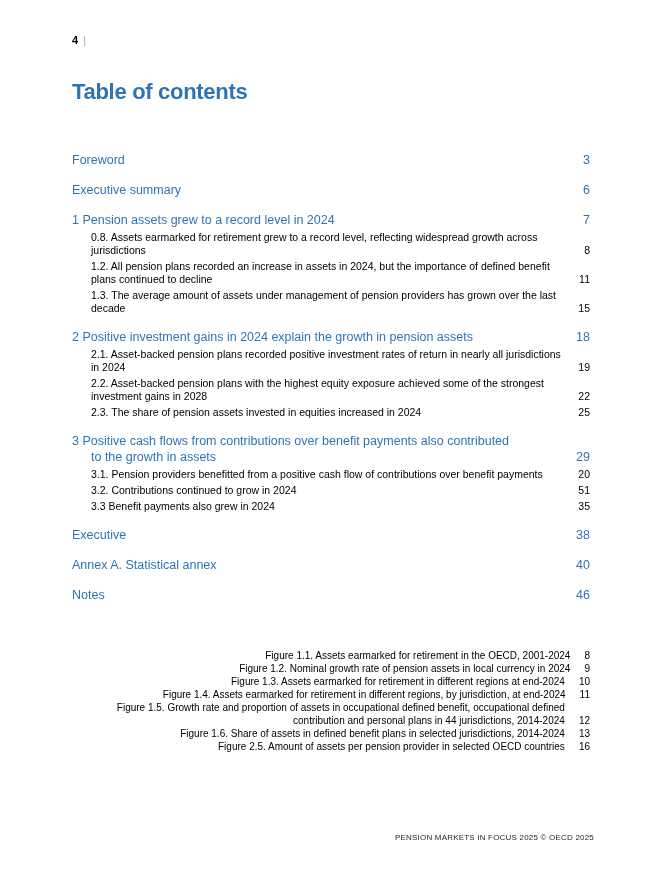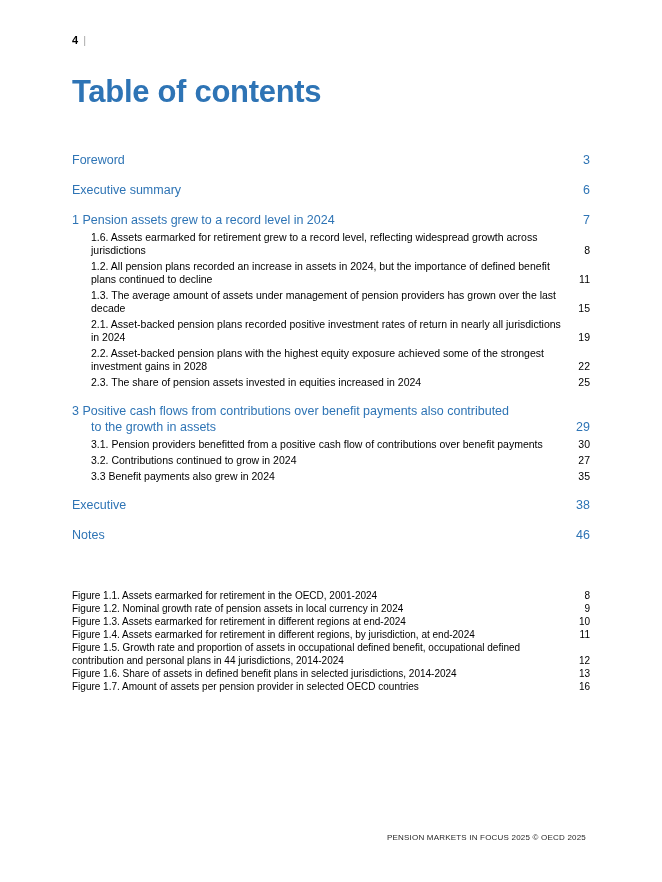--- a/index.html
+++ b/index.html
@@ -16,21 +16,21 @@
     width: 662px; height: 882px;
     padding: 34px 72px 0 72px;
     background: #fff;
   }
   .header { display: flex; align-items: baseline; gap: 5px; height: 14px; }
   .page-num { font-size: 11px; font-weight: bold; color: #000; }
   .page-sep { font-size: 11px; color: #a6a6a6; font-weight: normal; }
 
   .doc-title {
     margin-top: 26px;
-    font-size: 31px;
+    font-size: 22px;
     line-height: 36px;
     font-weight: bold;
     color: #2E74B5;
     letter-spacing: -0.3px;
   }
 
   .toc { margin-top: 42px; }
   .toc-row { display: flex; align-items: flex-end; }
   .toc-row .label { flex: 1 1 auto; }
   .toc-row .pg { flex: 0 0 auto; margin-left: 14px; text-align: right; white-space: nowrap; }
@@ -58,26 +58,26 @@
     color: #2E74B5;
     font-weight: bold;
     font-size: 10.5px;
     line-height: 13px;
     margin-bottom: 6px;
   }
   .fig-row {
     display: flex; align-items: flex-end;
     font-size: 10px; line-height: 13px; color: #000;
   }
-  .fig-row .label { flex: 1 1 auto; }
+  .fig-row .label { flex: 1 1 auto; text-align: right; }
   .fig-row .pg { flex: 0 0 auto; margin-left: 14px; text-align: right; white-space: nowrap; }
 
   .footer {
     position: absolute;
-    right: 76px; bottom: 40px;
+    right: 68px; bottom: 40px;
     font-size: 8px;
     letter-spacing: 0.2px;
     color: #262626;
     margin-top: 17px;
   }
 </style>
 </head>
 <body>
 
 <div class="page">
@@ -100,34 +100,38 @@
       <span class="label">Executive summary</span>
       <span class="pg">6</span>
     </div>
 
     <div class="toc-row main">
       <span class="label">1 Pension assets grew to a record level in 2024</span>
       <span class="pg">7</span>
     </div>
 
     <div class="toc-row sub">
-      <span class="label">1.6. Assets earmarked for retirement grew to a record level, reflecting widespread growth across jurisdictions</span>
+      <span class="label">0.8. Assets earmarked for retirement grew to a record level, reflecting widespread growth across jurisdictions</span>
       <span class="pg">8</span>
     </div>
 
     <div class="toc-row sub">
       <span class="label">1.2. All pension plans recorded an increase in assets in 2024, but the importance of defined benefit plans continued to decline</span>
       <span class="pg">11</span>
     </div>
 
     <div class="toc-row sub">
       <span class="label">1.3. The average amount of assets under management of pension providers has grown over the last decade</span>
       <span class="pg">15</span>
     </div>
 
+    <div class="toc-row main">
+      <span class="label">2 Positive investment gains in 2024 explain the growth in pension assets</span>
+      <span class="pg">18</span>
+    </div>
 
     <div class="toc-row sub">
       <span class="label">2.1. Asset-backed pension plans recorded positive investment rates of return in nearly all jurisdictions in 2024</span>
       <span class="pg">19</span>
     </div>
 
     <div class="toc-row sub">
       <span class="label">2.2. Asset-backed pension plans with the highest equity exposure achieved some of the strongest investment gains in 2028</span>
       <span class="pg">22</span>
     </div>
@@ -137,38 +141,42 @@
       <span class="pg">25</span>
     </div>
 
     <div class="toc-row main">
       <span class="label">3 Positive cash flows from contributions over benefit payments also contributed to the growth in assets</span>
       <span class="pg">29</span>
     </div>
 
     <div class="toc-row sub">
       <span class="label">3.1. Pension providers benefitted from a positive cash flow of contributions over benefit payments</span>
-      <span class="pg">30</span>
+      <span class="pg">20</span>
     </div>
 
     <div class="toc-row sub">
       <span class="label">3.2. Contributions continued to grow in 2024</span>
-      <span class="pg">27</span>
+      <span class="pg">51</span>
     </div>
 
     <div class="toc-row sub">
       <span class="label">3.3 Benefit payments also grew in 2024</span>
       <span class="pg">35</span>
     </div>
 
     <div class="toc-row main">
       <span class="label">Executive</span>
       <span class="pg">38</span>
     </div>
 
+    <div class="toc-row main">
+      <span class="label">Annex A. Statistical annex</span>
+      <span class="pg">40</span>
+    </div>
 
 
     <div class="toc-row main">
       <span class="label">Notes</span>
       <span class="pg">46</span>
     </div>
 
   </div>
 
   <div class="figures">
@@ -197,21 +205,21 @@
       <span class="label">Figure 1.5. Growth rate and proportion of assets in occupational defined benefit, occupational defined contribution and personal plans in 44 jurisdictions, 2014-2024</span>
       <span class="pg">12</span>
     </div>
 
     <div class="fig-row">
       <span class="label">Figure 1.6. Share of assets in defined benefit plans in selected jurisdictions, 2014-2024</span>
       <span class="pg">13</span>
     </div>
 
     <div class="fig-row">
-      <span class="label">Figure 1.7. Amount of assets per pension provider in selected OECD countries</span>
+      <span class="label">Figure 2.5. Amount of assets per pension provider in selected OECD countries</span>
       <span class="pg">16</span>
     </div>
 
   </div>
 
   <div class="footer">PENSION MARKETS IN FOCUS 2025 © OECD 2025</div>
 
 </div>
 
 </body></html>

